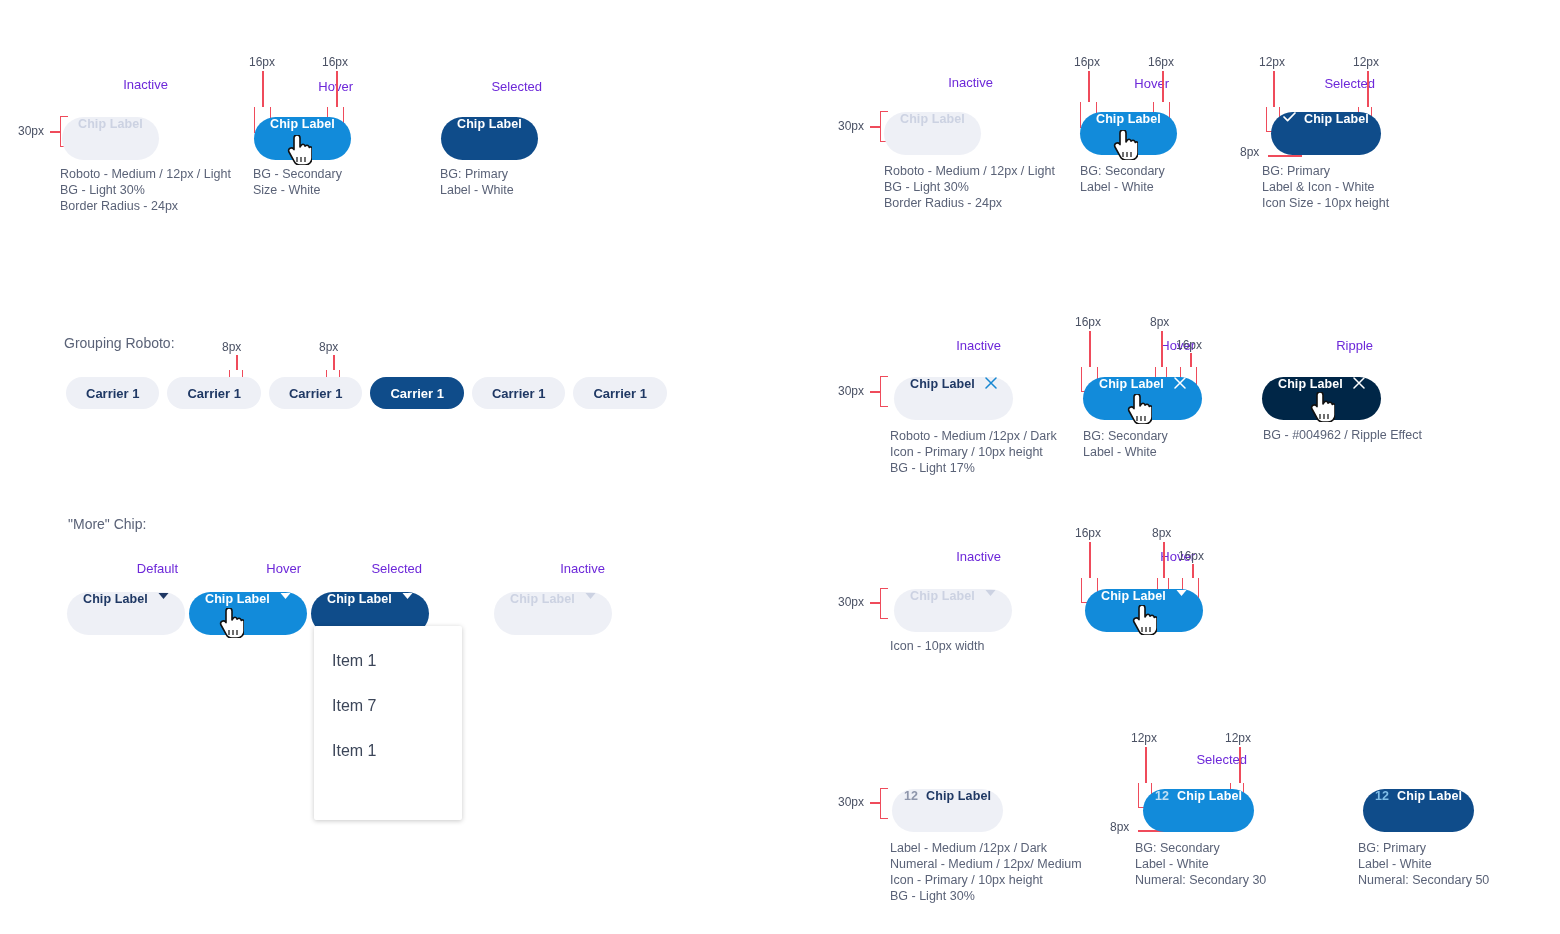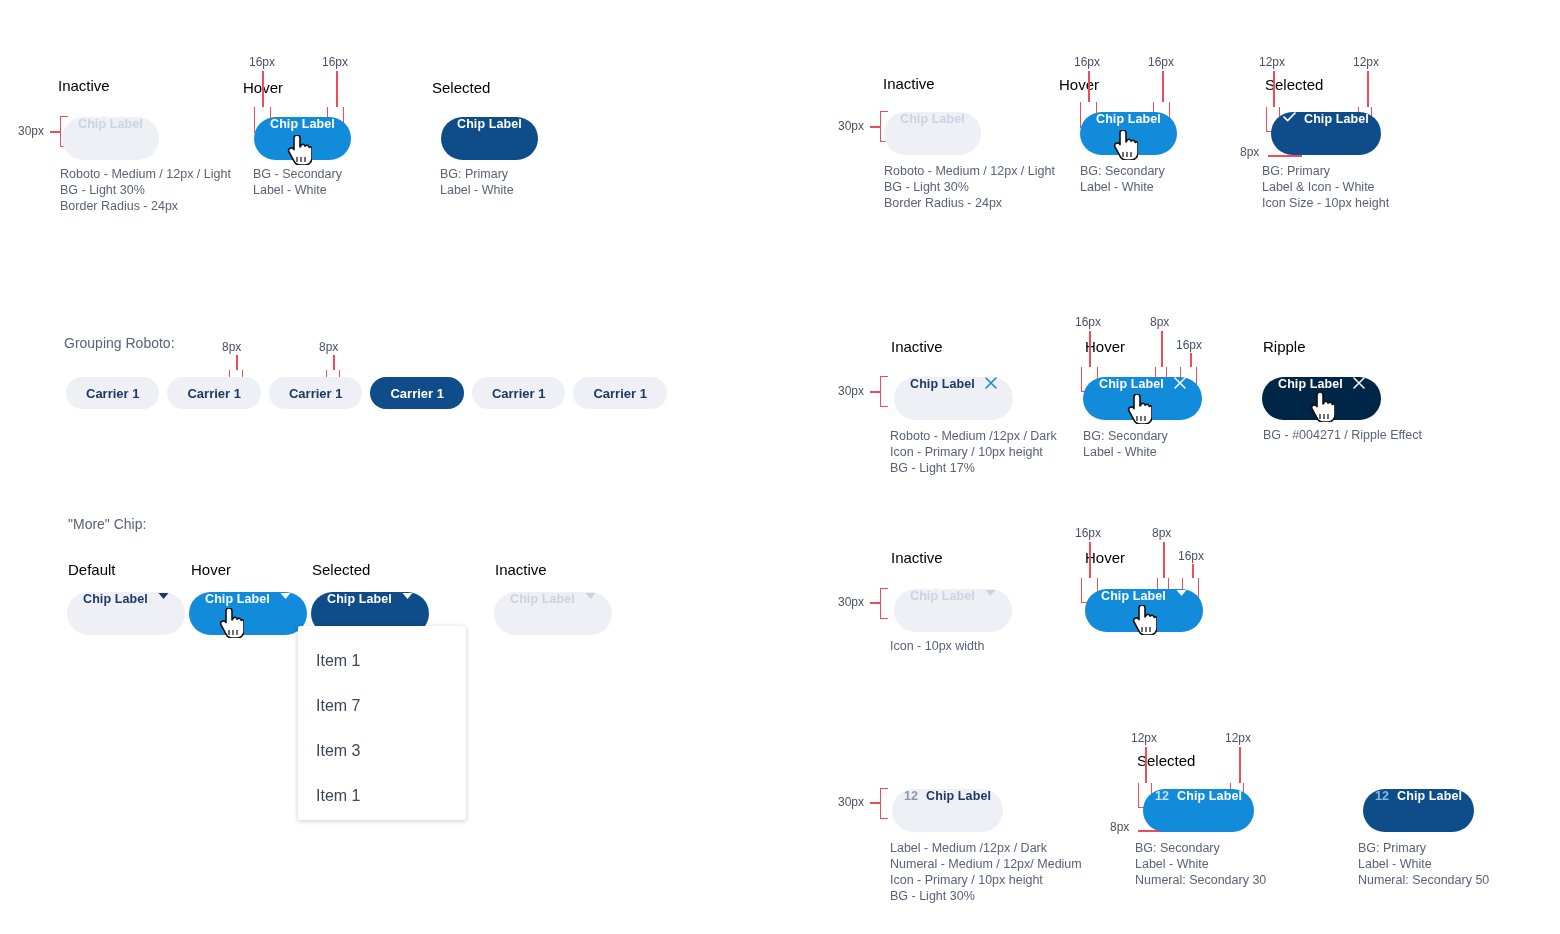--- a/index.html
+++ b/index.html
@@ -44,23 +44,23 @@
   .ico svg { display: block; }
 
   
   .numeral { font-weight: bold; font-size: 12.5px; }
   .num-dark   { color: #8e96ab; }
   .num-sec30  { color: #bfe0f5; }
   .num-sec50  { color: #7fbde8; }
 
   
   .state-label {
-    font-size: 15px;
-    color: #000000;
-    text-align: left;
+    font-size: 13px;
+    color: #6d28d9;
+    text-align: right;
     white-space: nowrap;
   }
 
   
   .spec {
     font-size: 12.5px;
     line-height: 16px;
     color: #5a6277;
     white-space: pre-line;
   }
@@ -177,21 +177,21 @@
 
   <svg class="cursor" style="left:286px; top:135px;" viewBox="0 0 26 30">
     <path d="M8 3 C8 1.3 9.3 0 11 0 C12.7 0 14 1.3 14 3 L14 12 L15 10.5 C15.6 9.4 17 9 18 9.6 C18.6 10 19 10.6 19 11.3
              L19.3 11 C20.2 10 21.7 10 22.6 11 C23 11.4 23.2 12 23.2 12.5 L23.5 12.3 C24.4 11.6 25.7 11.8 26 12.8
              L26 23 C26 26.9 22.9 30 19 30 L14 30 C11.5 30 9.3 28.6 8.2 26.4 L3 17 C2.2 15.6 2.7 13.9 4.1 13.2
              C5.3 12.6 6.8 13 7.6 14 L8 14.6 Z" fill="#ffffff" stroke="#111111" stroke-width="1.6" stroke-linejoin="round"></path>
     <path d="M11 22 L11 27 M15 22 L15 27 M19 22 L19 27" stroke="#111111" stroke-width="1.2"></path>
   </svg>
 
   <div class="abs spec" style="left:253px; top:166px;">BG - Secondary
-Label - White</div>
+Size - White</div>
 
   <div class="abs state-label" style="left:432px; top:79px; width:110px;">Selected</div>
 
   <div class="abs chip chip-selected" style="left:441px; top:117px;">
     <span>Chip Label</span>
   </div>
 
   <div class="abs spec" style="left:440px; top:166px;">BG: Primary
 Label - White</div>
 
@@ -361,21 +361,21 @@
   </div>
 
   <svg class="cursor" style="left:1309px; top:392px;" viewBox="0 0 26 30">
     <path d="M8 3 C8 1.3 9.3 0 11 0 C12.7 0 14 1.3 14 3 L14 12 L15 10.5 C15.6 9.4 17 9 18 9.6 C18.6 10 19 10.6 19 11.3
              L19.3 11 C20.2 10 21.7 10 22.6 11 C23 11.4 23.2 12 23.2 12.5 L23.5 12.3 C24.4 11.6 25.7 11.8 26 12.8
              L26 23 C26 26.9 22.9 30 19 30 L14 30 C11.5 30 9.3 28.6 8.2 26.4 L3 17 C2.2 15.6 2.7 13.9 4.1 13.2
              C5.3 12.6 6.8 13 7.6 14 L8 14.6 Z" fill="#ffffff" stroke="#111111" stroke-width="1.6" stroke-linejoin="round"></path>
     <path d="M11 22 L11 27 M15 22 L15 27 M19 22 L19 27" stroke="#111111" stroke-width="1.2"></path>
   </svg>
 
-  <div class="abs spec" style="left:1263px; top:427px;">BG - #004271 / Ripple Effect</div>
+  <div class="abs spec" style="left:1263px; top:427px;">BG - #004962 / Ripple Effect</div>
 
   <div class="abs section-heading" style="left:68px; top:516px;">"More" Chip:</div>
 
   <div class="abs state-label" style="left:68px; top:561px; width:110px;">Default</div>
   <div class="abs state-label" style="left:191px; top:561px; width:110px;">Hover</div>
   <div class="abs state-label" style="left:312px; top:561px; width:110px;">Selected</div>
   <div class="abs state-label" style="left:495px; top:561px; width:110px;">Inactive</div>
 
   <div class="abs chip chip-default" style="left:67px; top:592px;">
     <span>Chip Label</span>
@@ -418,31 +418,28 @@
   <div class="abs chip chip-inactive" style="left:494px; top:592px;">
     <span>Chip Label</span>
     <span class="gap-lg"></span>
     <span class="ico">
       <svg width="11" height="8" viewBox="0 0 11 8">
           <path d="M0.5 1 L5.5 7 L10.5 1 Z" fill="#ccd2e2"></path>
         </svg>
     </span>
   </div>
 
-  <div class="menu" style="left:298px; top:626px; width:168px; height:194px;">
+  <div class="menu" style="left:314px; top:626px; width:148px; height:194px;">
     <div class="menu-item" style="margin-top:12px;">
       <span>Item 1</span>
     </div>
     <div class="menu-item">
       <span>Item 7</span>
     </div>
     <div class="menu-item">
-      <span>Item 3</span>
-    </div>
-    <div class="menu-item">
       <span>Item 1</span>
     </div>
   </div>
 
   <div class="abs state-label" style="left:891px; top:549px; width:110px;">Inactive</div>
 
   <div class="ann-text" style="left:838px; top:595px;">30px</div>
   <div class="ann-h" style="left:870px; top:602px; width:10px;"></div>
   <div class="ann-lb" style="left:880px; top:588px; width:8px; height:31px;"></div>
 

